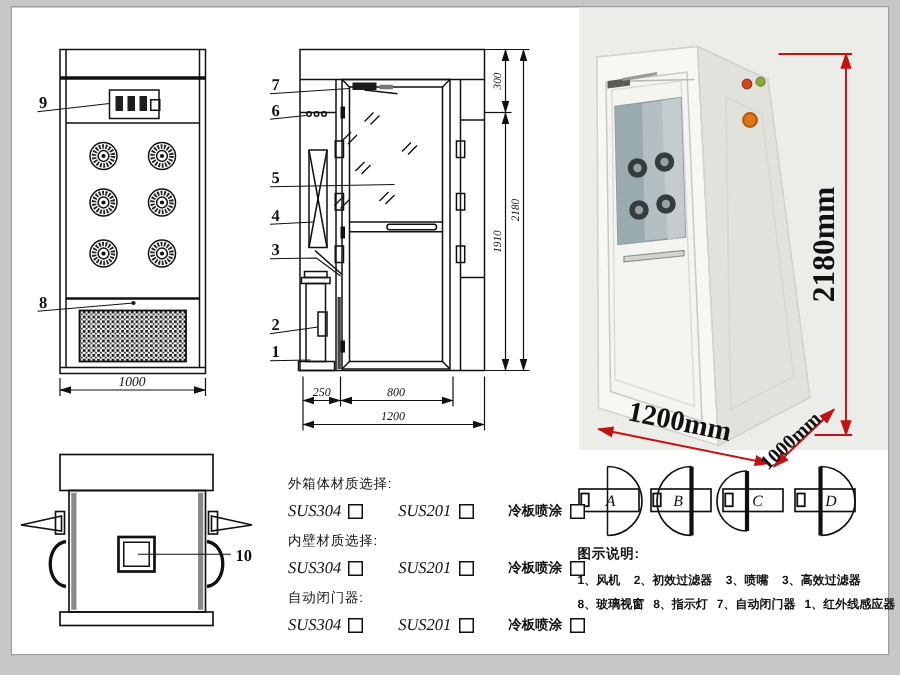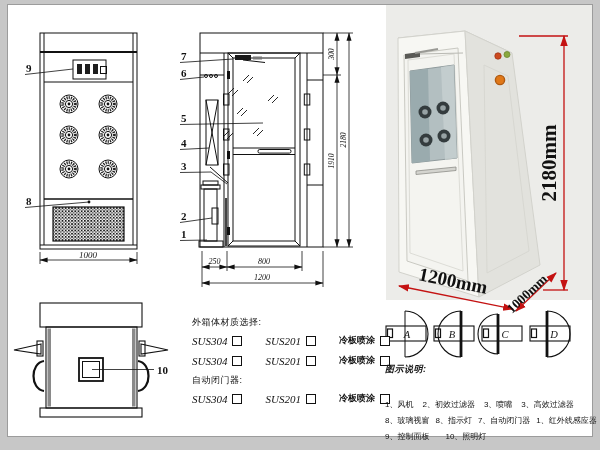--- a/index.html
+++ b/index.html
@@ -16,23 +16,23 @@
   
   .mat{position:absolute;left:192px;top:316px;width:185px;}
   .mat-label{font-size:9px;font-weight:normal;color:#111;margin:0 0 5px 0;letter-spacing:.5px;}
   .mat-row{display:flex;align-items:center;margin:0 0 7px 0;}
   .mat-opt{display:flex;align-items:center;margin-right:23px;}
   .mat-opt:last-child{margin-right:0;}
   .sus{font-family:"Liberation Serif",serif;font-style:italic;font-size:11px;color:#111;white-space:nowrap;}
   .cb{display:inline-block;width:8px;height:8px;border:1.4px solid #111;margin-left:5px;background:#fff;cursor:pointer;}
   
   .legend{position:absolute;left:385px;top:363px;width:212px;color:#111;}
-  .legend-title{font-size:9px;font-weight:bold;margin-bottom:23px;letter-spacing:.5px;font-style:italic;}
+  .legend-title{font-size:9px;font-weight:bold;margin-bottom:5px;letter-spacing:.5px;}
   .legend-row{display:flex;margin-bottom:5px;white-space:nowrap;}
-  .legend-row span{font-size:8px;font-weight:normal;margin-right:9px;letter-spacing:0;}
+  .legend-row span{font-size:8px;font-weight:bold;margin-right:9px;letter-spacing:0;}
   .row2 span{margin-right:6px;}
   .row3 span{margin-right:16px;}
 </style>
 </head>
 <body>
 
 <div class="canvas"></div>
 
 <svg class="abs" style="left:20px;top:12px;" width="150" height="272" viewBox="0 0 150 272">
   <defs>
@@ -320,20 +320,21 @@
       </span>
     <span class="mat-opt">
         <span class="sus">SUS201</span>
         <span class="cb"></span>
       </span>
     <span class="mat-opt">
         <span class="sus" style="font-style:normal;font-size:9px;font-weight:bold;">冷板喷涂</span>
         <span class="cb"></span>
       </span>
   </div>
+  <div class="mat-label">内壁材质选择:</div>
   <div class="mat-row">
     <span class="mat-opt">
         <span class="sus">SUS304</span>
         <span class="cb"></span>
       </span>
     <span class="mat-opt">
         <span class="sus">SUS201</span>
         <span class="cb"></span>
       </span>
     <span class="mat-opt">
@@ -365,17 +366,13 @@
     <span>2、初效过滤器</span>
     <span>3、喷嘴</span>
     <span>3、高效过滤器</span>
   </div>
   <div class="legend-row row2">
     <span>8、玻璃视窗</span>
     <span>8、指示灯</span>
     <span>7、自动闭门器</span>
     <span>1、红外线感应器</span>
   </div>
-  <div class="legend-row row3">
-    <span>9、控制面板</span>
-    <span>10、照明灯</span>
-  </div>
 </div>
 
 </body></html>

